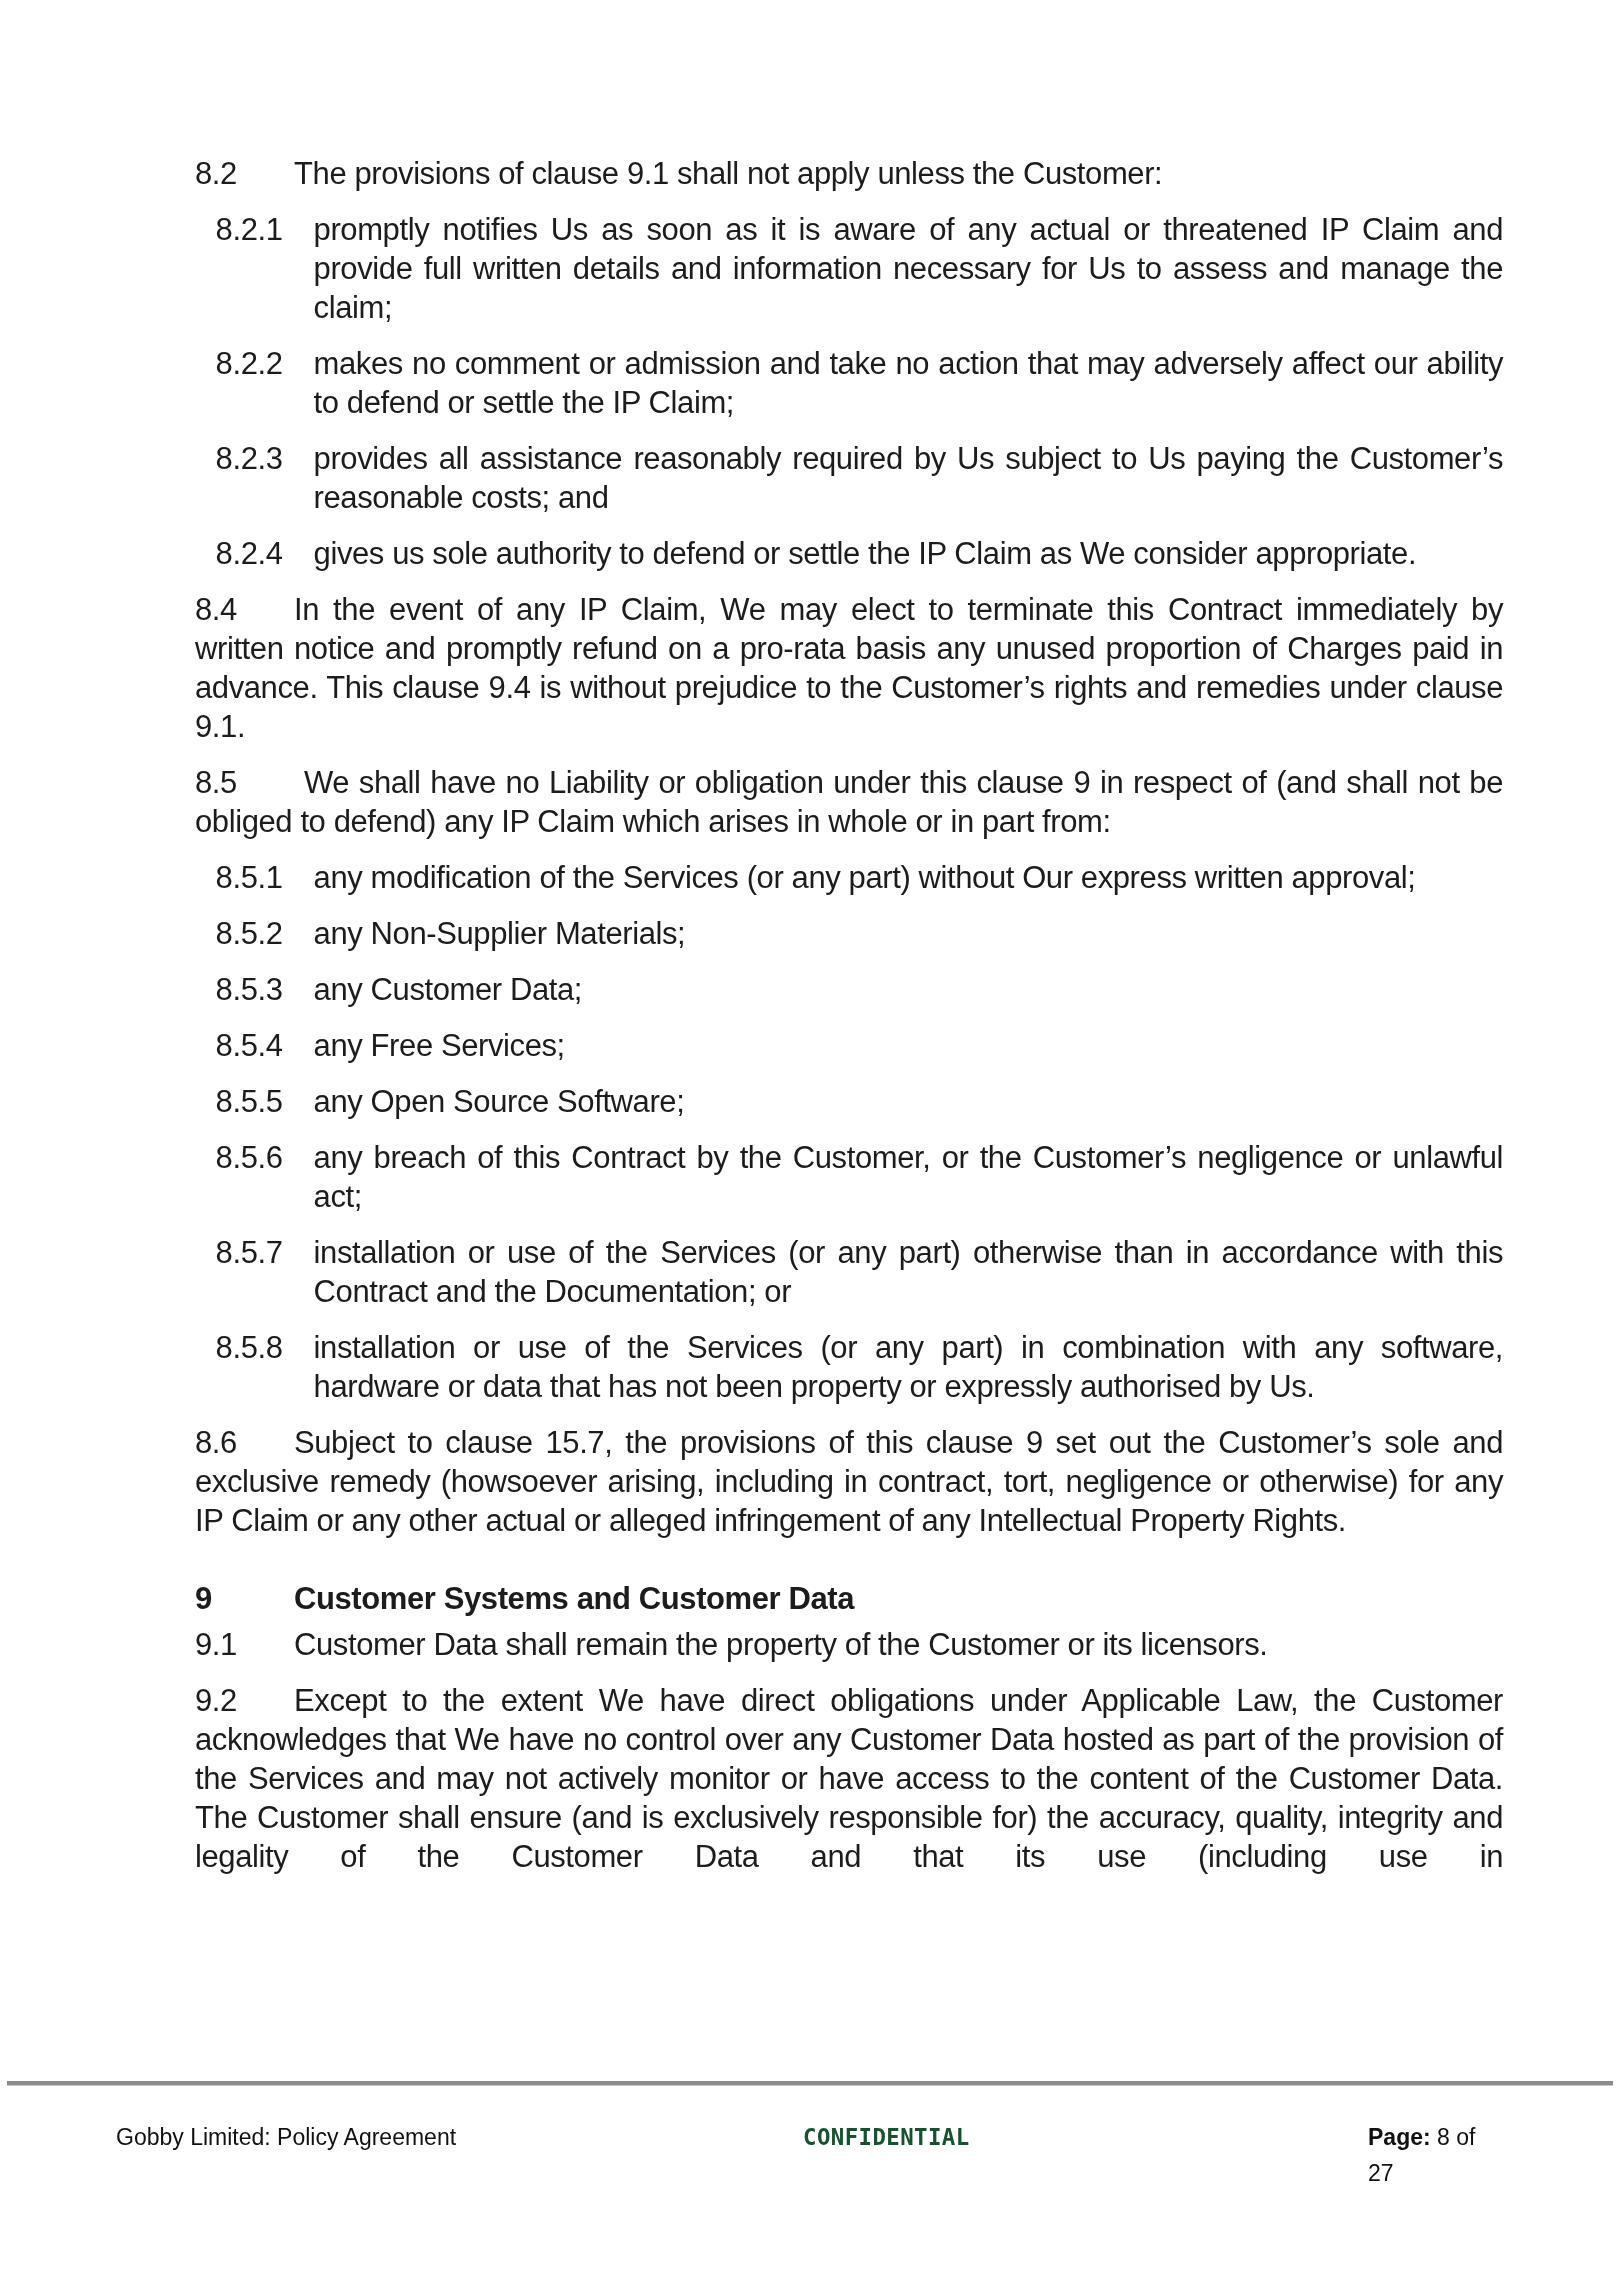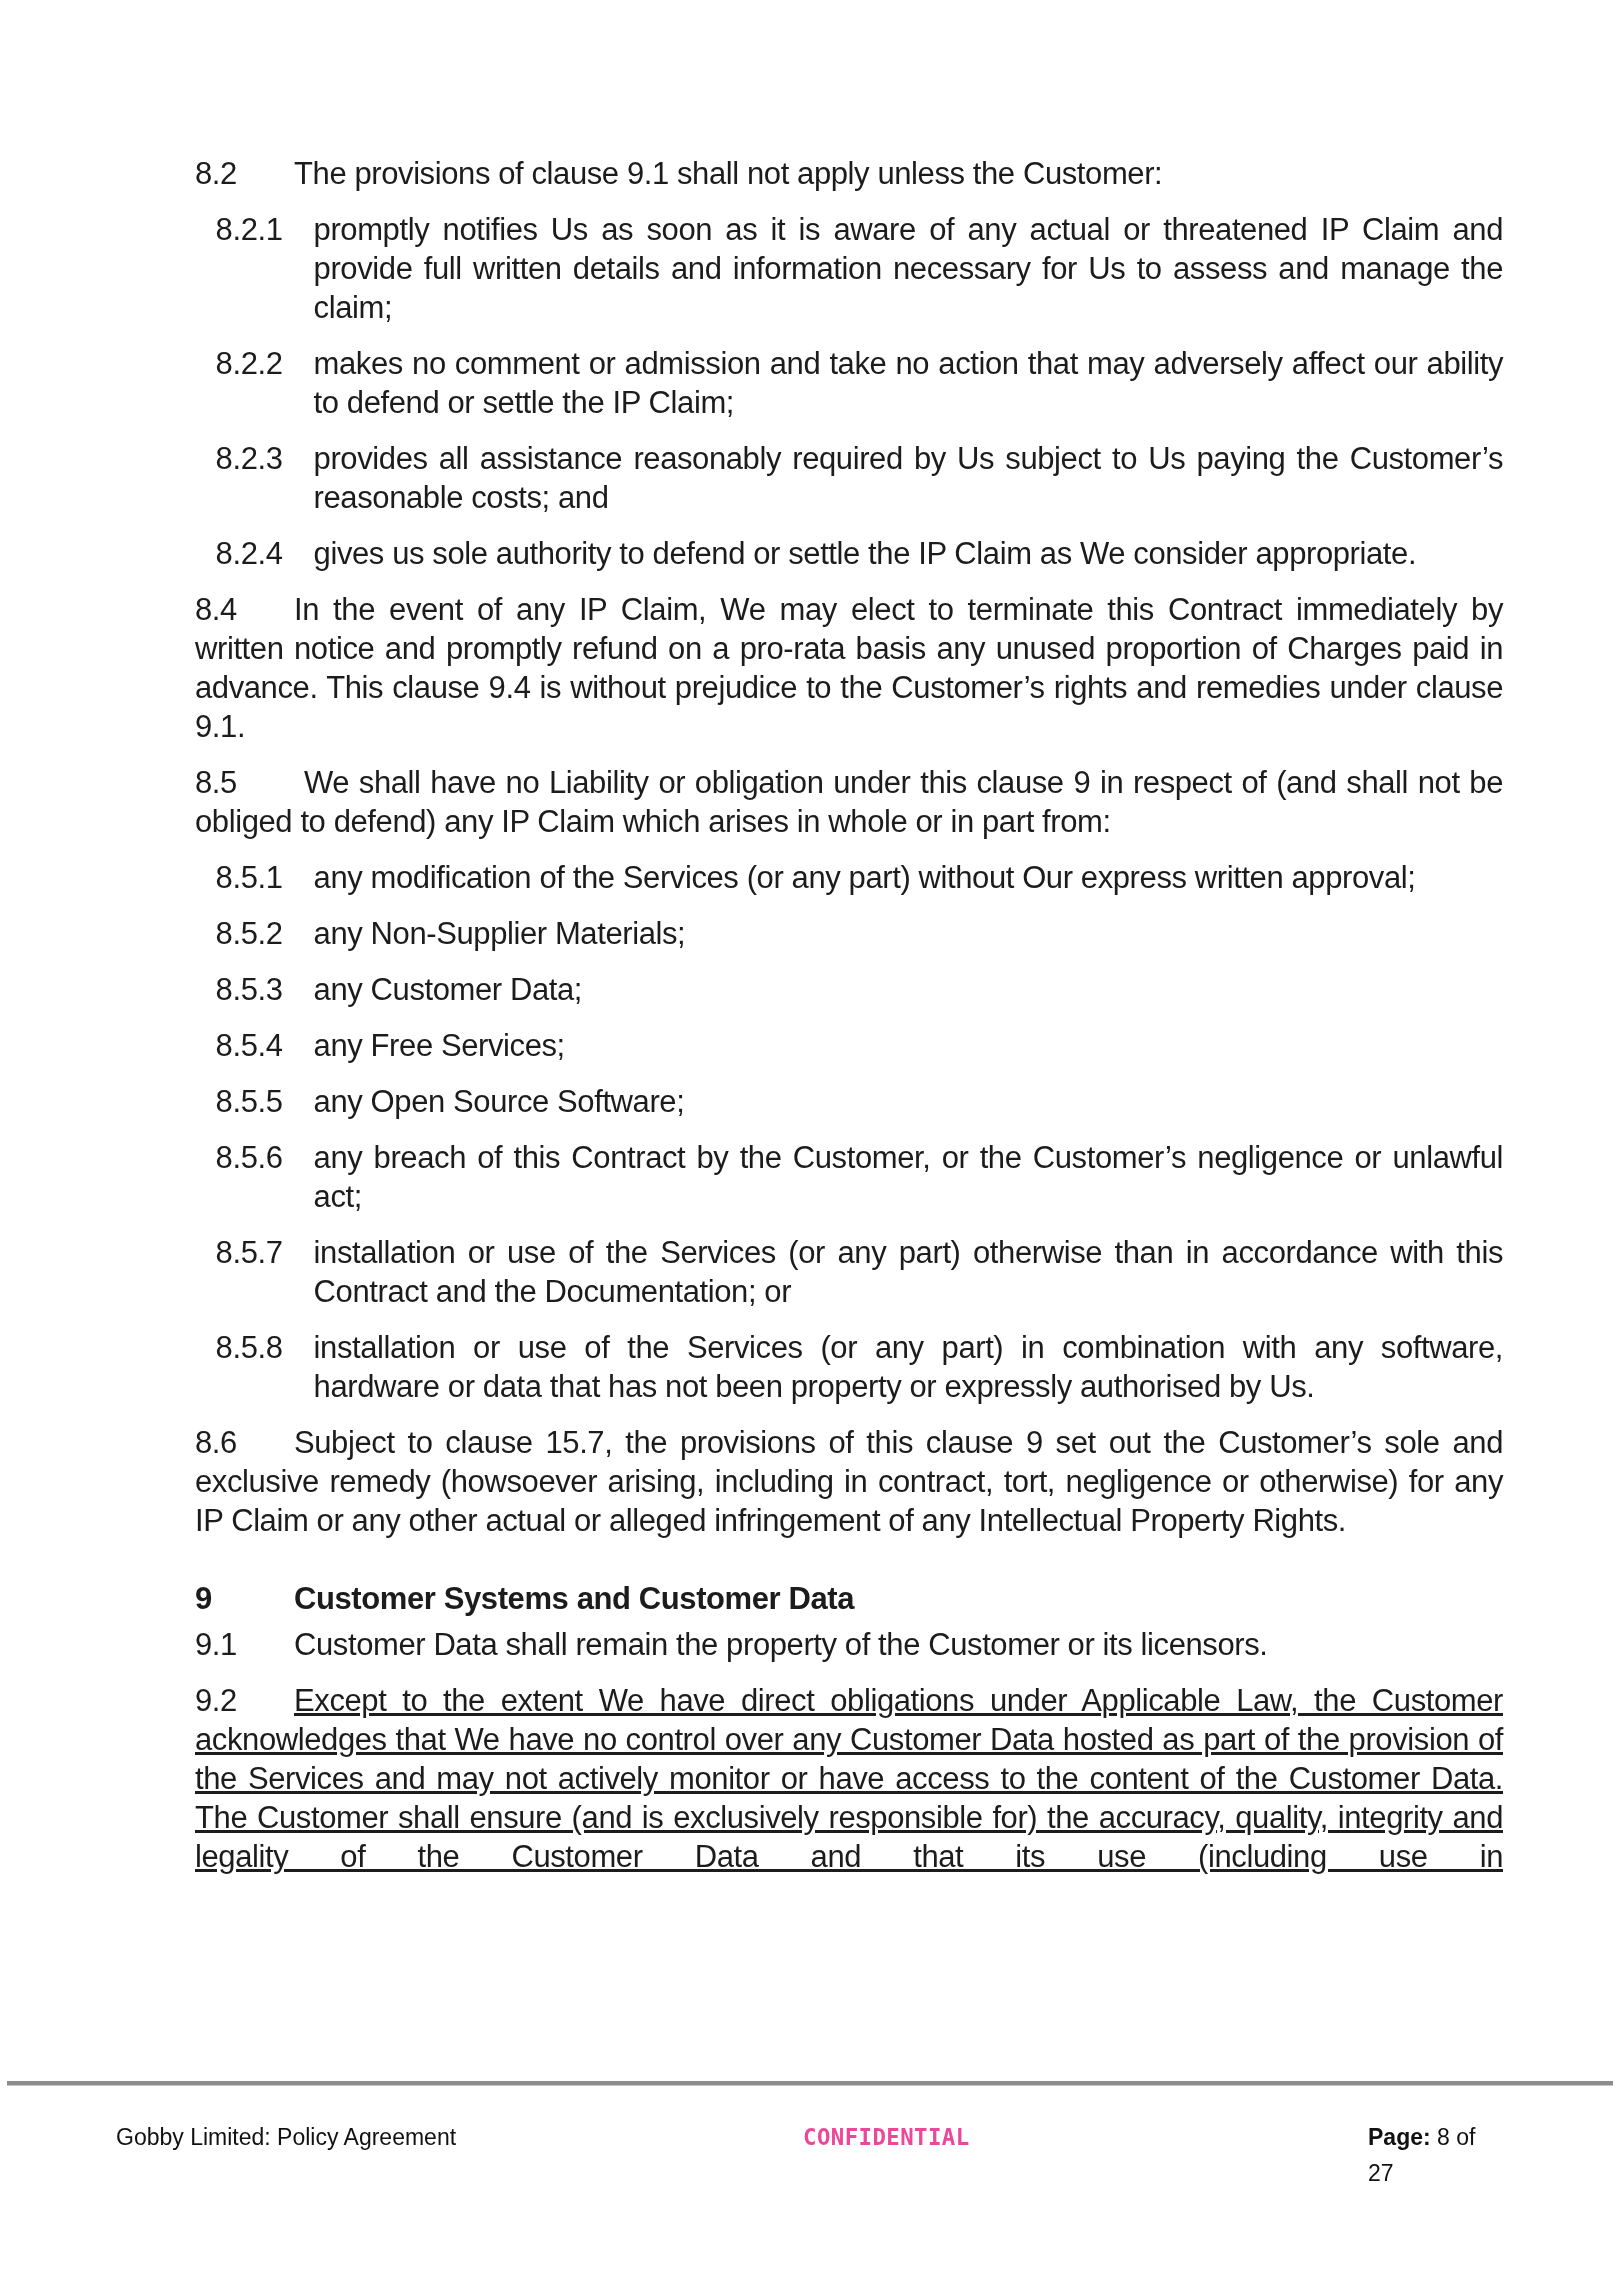--- a/index.html
+++ b/index.html
@@ -52,21 +52,20 @@
     .heading {
       margin: 39px 0 7.2px 0;
       font-weight: bold;
       display: flex;
     }
     .heading .num {
       flex: 0 0 99px;
     }
     .cut {
       margin-bottom: 0;
-      text-decoration: underline;
     }
     .footer-rule {
       position: absolute;
       left: 7.2px;
       top: 2081px;
       width: 1606px;
       height: 3.6px;
       background: #8c8c8c;
       border-bottom: 0.9px solid #c4c4c4;
     }
@@ -194,16 +193,16 @@
   <p class="para cut" style="text-align-last: justify;">
     <span class="num">9.2</span><span>Except to the extent We have direct obligations under Applicable Law, the Customer acknowledges that We have no control over any Customer Data hosted as part of the provision of the Services and may not actively monitor or have access to the content of the Customer Data. The Customer shall ensure (and is exclusively responsible for) the accuracy, quality, integrity and legality of the Customer Data and that its use (including use in</span>
   </p>
 
 </div>
 
 <div class="footer-rule"></div>
 
 <div class="footer">
   <span class="footer-left">Gobby Limited: Policy Agreement</span>
-  <span class="footer-center" style="color:#ec4899;">CONFIDENTIAL</span>
+  <span class="footer-center" style="color:#14532d;">CONFIDENTIAL</span>
   <span class="footer-right"><b>Page:</b> <span>8 of 27</span></span>
 </div>
 
 
 </body></html>

